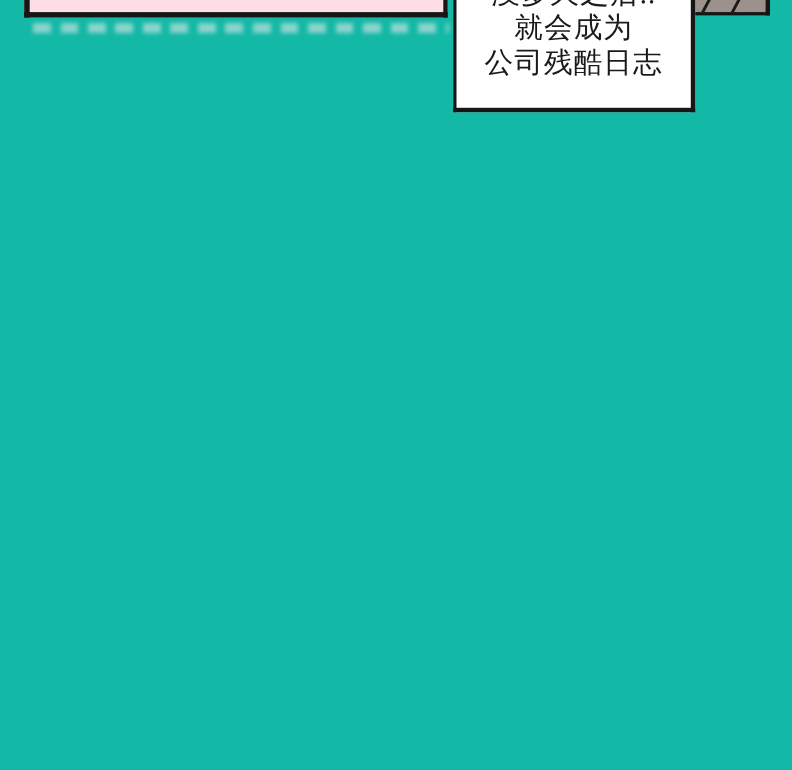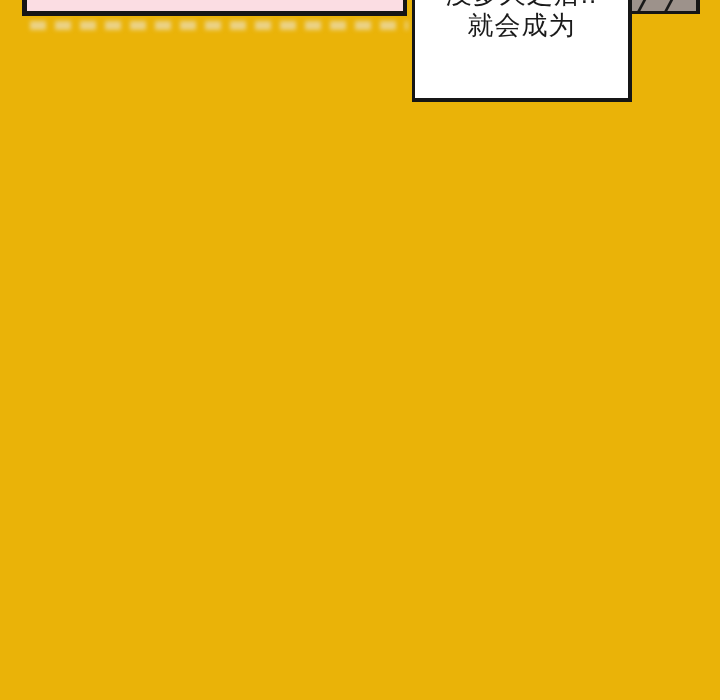--- a/index.html
+++ b/index.html
@@ -4,23 +4,23 @@
 <style>
   html, body {
     margin: 0;
     padding: 0;
     background: #ffffff;
   }
   .page {
     position: relative;
     width: 720px;
     height: 700px;
-    background: #eab308;
+    background: #14b8a6;
     overflow: hidden;
-    font-family: Liberation Sans, sans-serif;
+    font-family: Liberation Serif, serif;
   }
 
   
   .panel-pink {
     position: absolute;
     left: 22px;
     top: -6px;
     width: 385px;
     height: 22px;
     box-sizing: border-box;
@@ -103,20 +103,21 @@
 <div class="page">
 
   <div class="panel-pink"></div>
 
   <div class="ghost-band"></div>
 
   <div class="speech-box">
     <div class="speech-text">
       <div>没多久之后..</div>
       <div>就会成为</div>
+      <div>公司残酷日志</div>
     </div>
   </div>
 
   <div class="corner-object">
     <div class="corner-stripe s1"></div>
     <div class="corner-stripe s2"></div>
   </div>
 
 </div>
 

